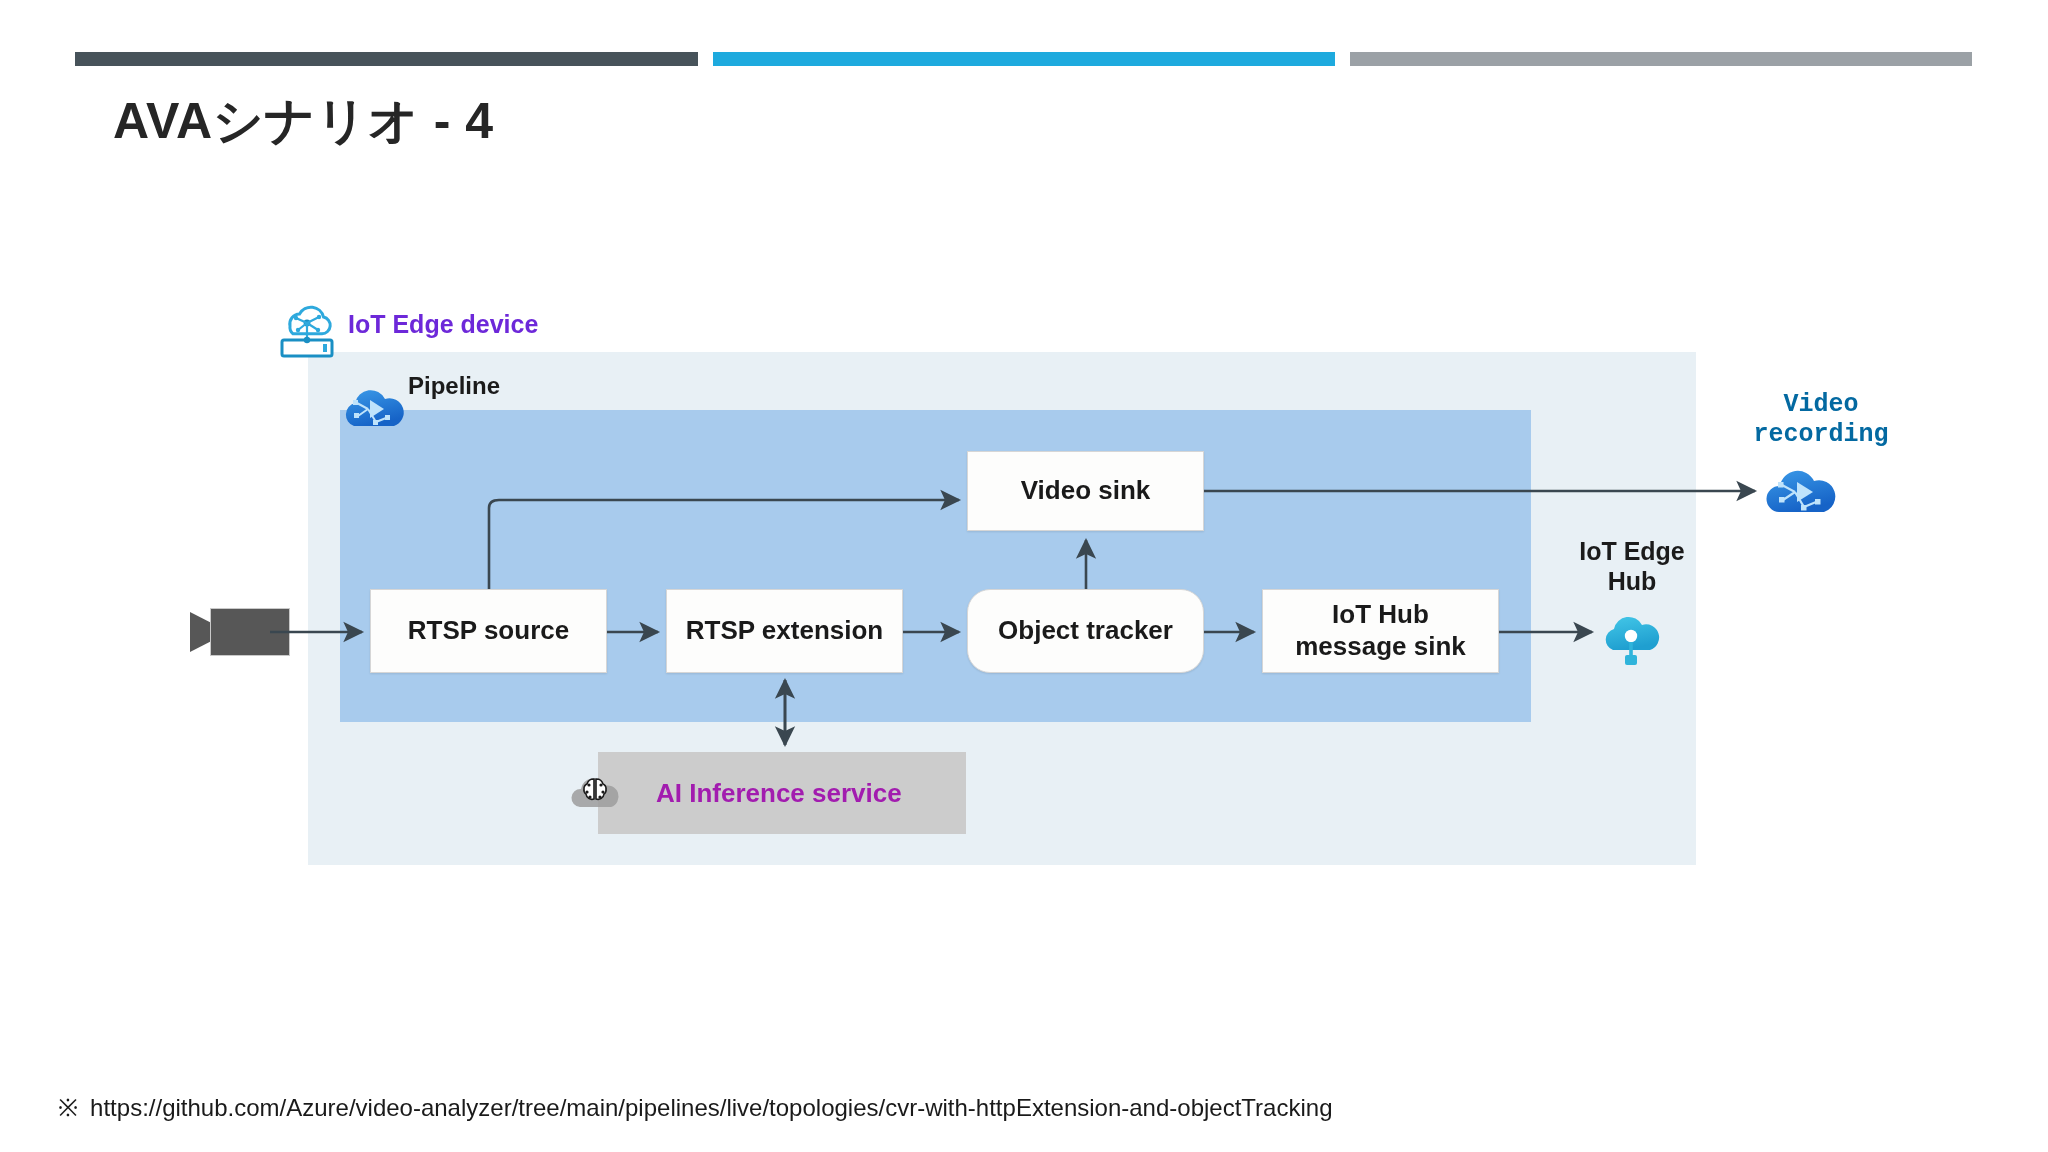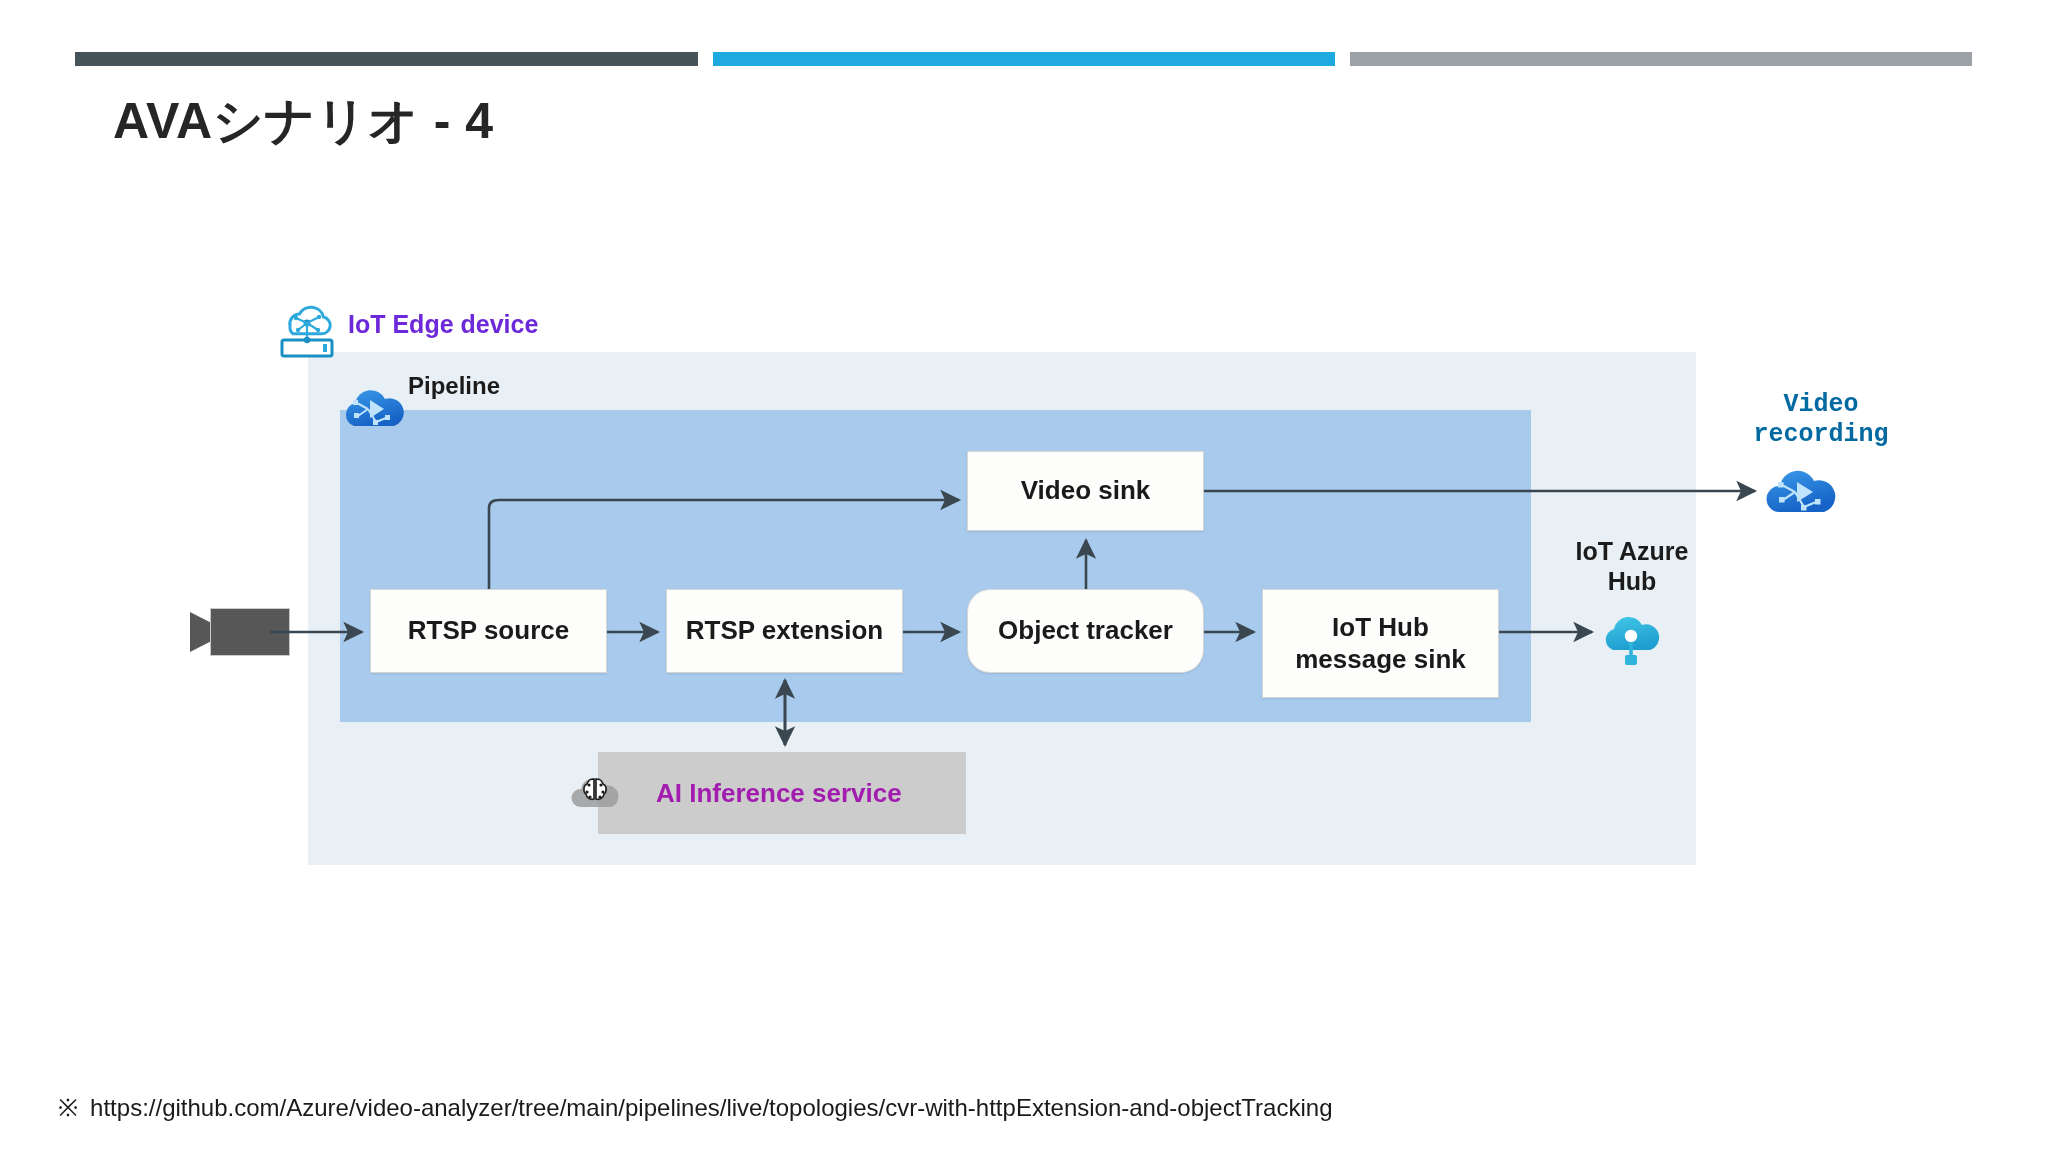--- a/index.html
+++ b/index.html
@@ -133,21 +133,21 @@
     text-align: center;
     font-size: 26px;
     color: #1a1a1a;
     line-height: 1.22;
     box-shadow: 0 1px 2px rgba(0,0,0,0.10);
     font-weight: bold;
   }
   .node-rtsp       { left: 370px;  top: 589px; width: 237px; height: 84px; }
   .node-http       { left: 666px;  top: 589px; width: 237px; height: 84px; }
   .node-tracker    { left: 967px;  top: 589px; width: 237px; height: 84px; border-radius: 23px; }
-  .node-iothubsink { left: 1262px; top: 589px; width: 237px; height: 109px; }
+  .node-iothubsink { left: 1262px; top: 589px; width: 237px; height: 84px; }
   .node-videosink  { left: 967px;  top: 451px; width: 237px; height: 80px; }
 
   
   .ai-box {
     position: absolute;
     left: 598px;
     top: 752px;
     width: 368px;
     height: 82px;
     background: #cccccc;
@@ -332,21 +332,21 @@
   <path d="M16 52 a13 13 0 0 1 1 -26 a18 18 0 0 1 34 -5 a12 12 0 0 1 10 31 Z" fill="url(#gVr)"></path>
   <path d="M34 22 L50 32 L34 42 Z" fill="#bfe3fb"></path>
   <path d="M32 32 L19 25 M32 32 L20 40 M32 32 L41 47 M41 47 L53 42" stroke="#bfe3fb" stroke-width="2.2" fill="none"></path>
   <rect x="15" y="22" width="5.5" height="5.5" fill="#bfe3fb"></rect>
   <rect x="16" y="37" width="5.5" height="5.5" fill="#bfe3fb"></rect>
   <rect x="38" y="45" width="5.5" height="5.5" fill="#bfe3fb"></rect>
   <rect x="52" y="39" width="5.5" height="5.5" fill="#bfe3fb"></rect>
 </svg>
 
 <div class="iot-edge-hub-label">
-  <span>IoT Azure</span><br>
+  <span>IoT Edge</span><br>
   <span>Hub</span>
 </div>
 <svg class="icon-iot-edge-hub" viewBox="0 0 62 62">
   <defs>
     <linearGradient id="gHub" x1="0" y1="0" x2="0.3" y2="1">
       <stop offset="0%" stop-color="#43c7e8"></stop>
       <stop offset="100%" stop-color="#1f9fd0"></stop>
     </linearGradient>
   </defs>
   <path d="M13 42 a11 11 0 0 1 1 -21 a15 15 0 0 1 28 -4 a10 10 0 0 1 8 25 Z" fill="url(#gHub)"></path>

